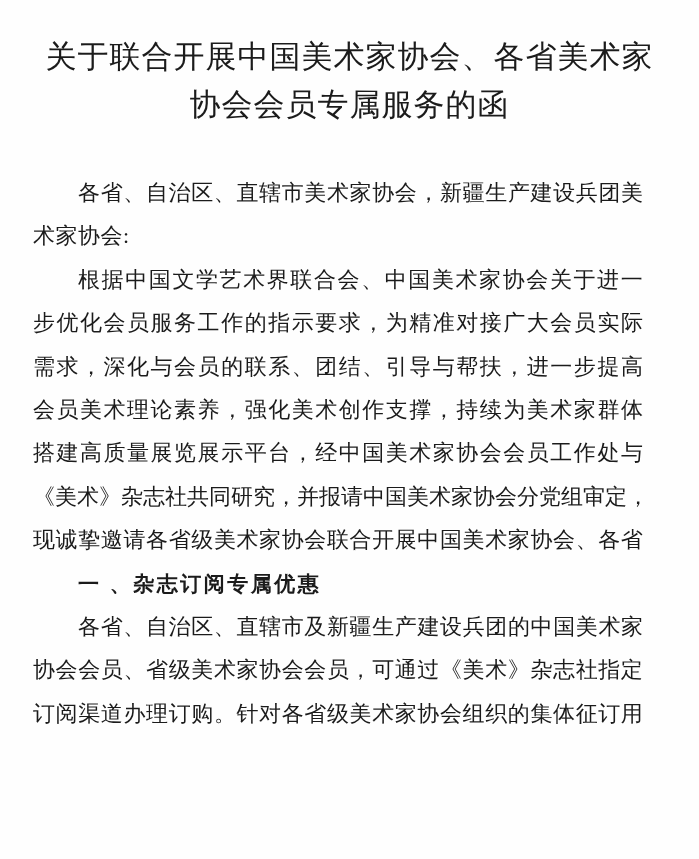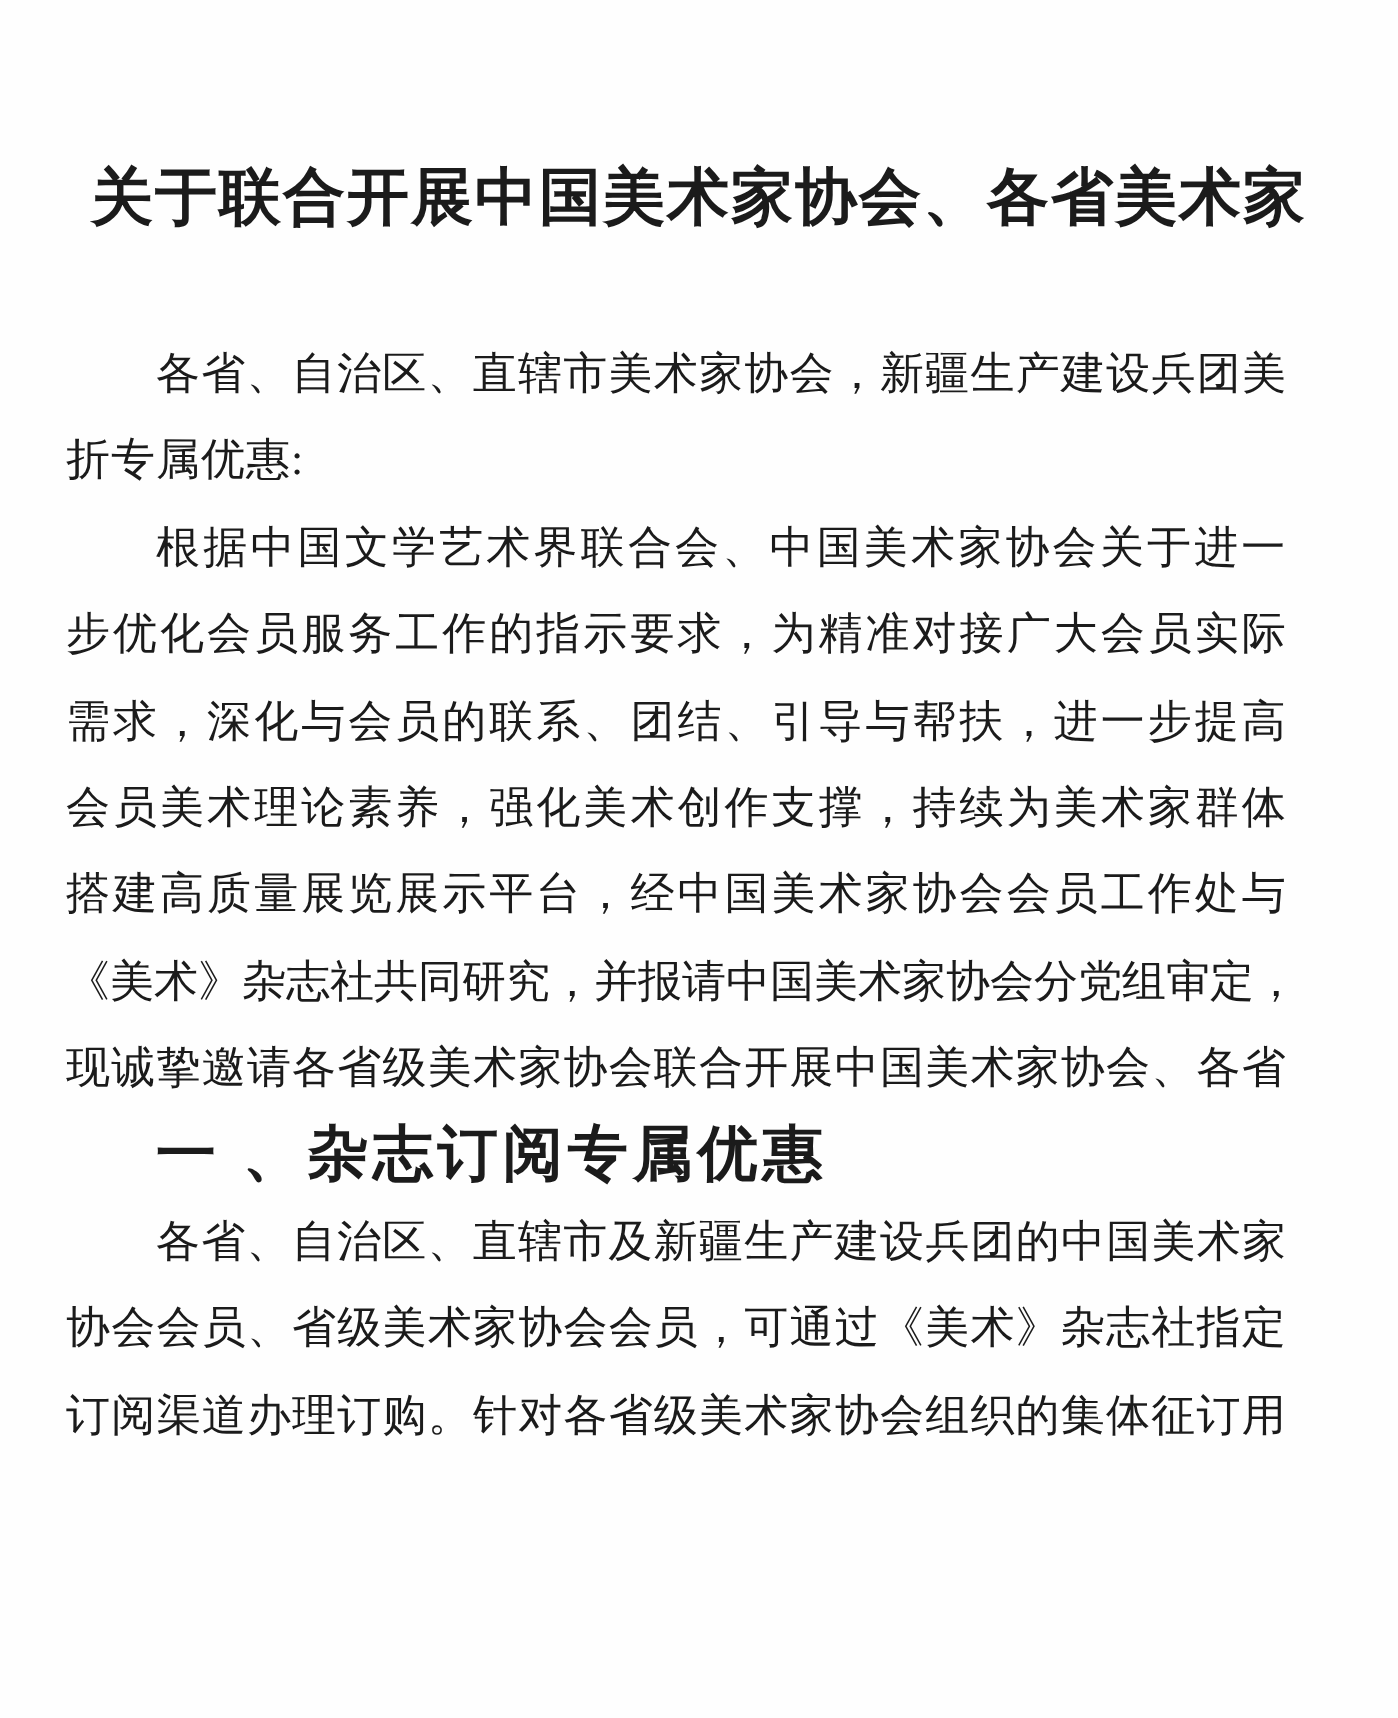--- a/index.html
+++ b/index.html
@@ -10,23 +10,23 @@
   .page {
     position: relative;
     width: 699px;
     height: 859px;
     background: #fefefe;
     overflow: hidden;
     color: #1b1b1b;
     font-family: "Liberation Serif", "DejaVu Serif", serif;
   }
   .doc-title {
-    padding-top: 75px;
+    padding-top: 33px;
     text-align: center;
-    font-weight: 700;
+    font-weight: 400;
     font-size: 31px;
     line-height: 48px;
     letter-spacing: 1px;
   }
   .doc-body {
     margin-top: 42px;
     margin-left: 33px;
     width: 610px;
     font-size: 22px;
     line-height: 43.4px;
@@ -42,31 +42,32 @@
   }
   .indent {
     padding-left: 45px;
   }
   .plain {
     letter-spacing: 0.5px;
   }
   .heading {
     font-family: "Liberation Sans", "DejaVu Sans", sans-serif;
     font-weight: 700;
-    font-size: 30px;
+    font-size: 21px;
     letter-spacing: 2.5px;
   }
 </style>
 </head>
 <body>
 
 <div class="page">
 
   <div class="doc-title">
     <div>关于联合开展中国美术家协会、各省美术家</div>
+    <div>协会会员专属服务的函</div>
   </div>
 
   <div class="doc-body">
 
     <div class="line indent" data-justify="">
         <span>各</span>
         <span>省</span>
         <span>、</span>
         <span>自</span>
         <span>治</span>
@@ -84,21 +85,21 @@
         <span>新</span>
         <span>疆</span>
         <span>生</span>
         <span>产</span>
         <span>建</span>
         <span>设</span>
         <span>兵</span>
         <span>团</span>
         <span>美</span>
       </div>
-    <div class="line plain">折专属优惠:</div>
+    <div class="line plain">术家协会:</div>
 
     <div class="line indent" data-justify="">
         <span>根</span>
         <span>据</span>
         <span>中</span>
         <span>国</span>
         <span>文</span>
         <span>学</span>
         <span>艺</span>
         <span>术</span>

